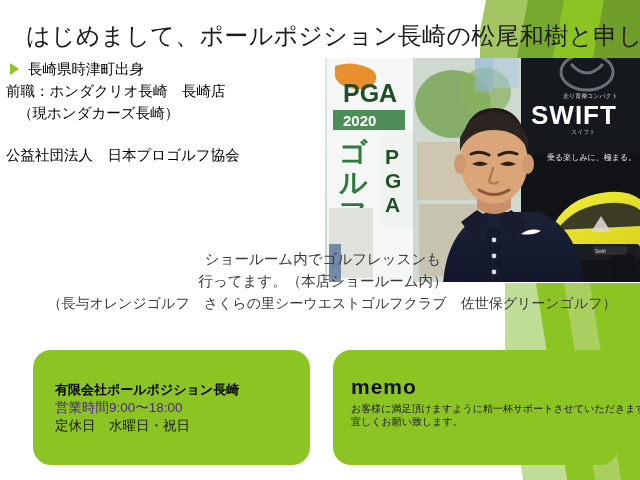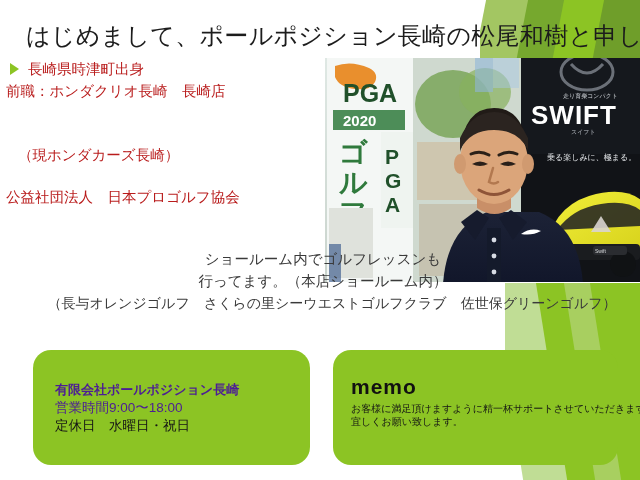--- a/index.html
+++ b/index.html
@@ -77,24 +77,24 @@
   .body-col {
     position: absolute;
     left: 6px;
     top: 58px;
     width: 320px;
     z-index: 5;
   }
   .line {
     font-size: 14.5px;
     line-height: 22px;
-    color: #b91c1c;
-    white-space: nowrap;
-  }
-  .line.indent { padding-left: 12px; margin-top: 42px; }
+    color: #000000;
+    white-space: nowrap;
+  }
+  .line.indent { padding-left: 12px; }
   .line.bullet {
     display: flex;
     align-items: center;
     gap: 9px;
     padding-left: 4px;
   }
   .tri {
     width: 0; height: 0;
     border-left: 9px solid #8cc424;
     border-top: 6px solid transparent;
@@ -136,21 +136,21 @@
     z-index: 8;
   }
   .card-left  { left: 33px;  top: 350px; width: 277px; height: 115px; }
   .card-right { left: 333px; top: 350px; width: 285px; height: 115px; }
 
   .card-left .co-name {
     position: absolute;
     left: 22px; top: 31px;
     font-size: 13px;
     font-weight: bold;
-    color: #4c1d95;
+    color: #000000;
     white-space: nowrap;
   }
   .card-left .co-hours {
     position: absolute;
     left: 22px; top: 49px;
     font-size: 13.5px;
     color: #4c1d95;
     white-space: nowrap;
   }
   .card-left .co-holiday {

